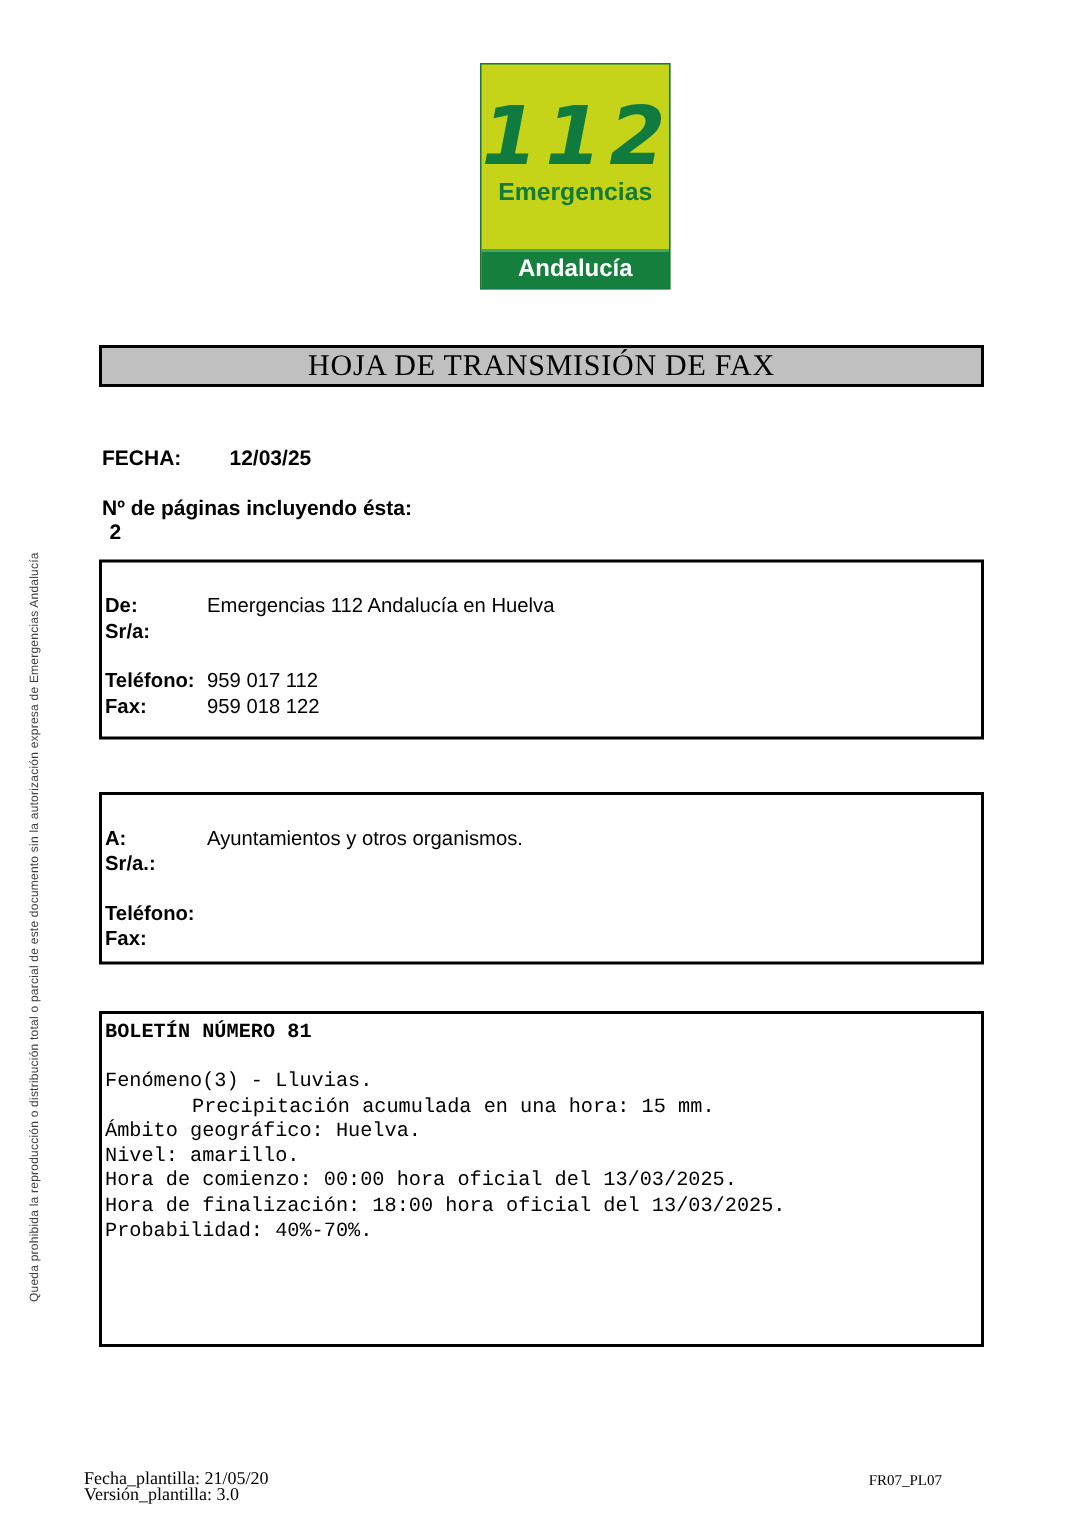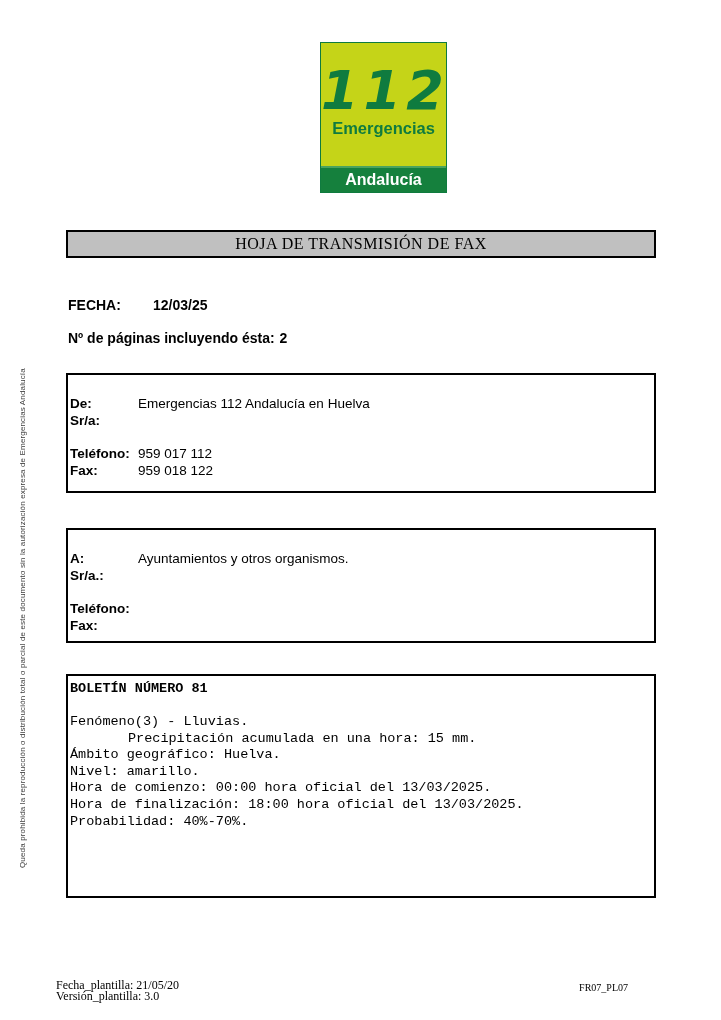--- a/index.html
+++ b/index.html
@@ -34,27 +34,27 @@
     border-top:2px solid #4aa35e;
     color:#fff; font-weight:bold; font-size:16px;
     text-align:center; line-height:24px;
   }
 
   
   .fax-header {
     position:absolute; left:66px; top:230px; width:590px; height:28px;
     background:#c0c0c0; border:2px solid #000;
     display:flex; align-items:center; justify-content:center;
-    font-family:"Liberation Serif", serif; font-size:16px; letter-spacing:0.5px;
+    font-family:"Liberation Serif", serif; font-size:20px; letter-spacing:0.5px;
   }
 
   
   .meta { position:absolute; left:68px; top:297px; width:580px; font-size:14px; font-weight:bold; }
   .meta-row { display:flex; line-height:16px; }
-  .meta-row + .meta-row { margin-top:17px; }
+  .meta-row + .meta-row { margin-top:17px;flex-direction:column; }
   .fecha-label { width:85px; flex-shrink:0; }
   .pages-value { margin-left:5px; }
 
   
   .box {
     position:absolute; left:66px; width:590px;
     border:2px solid #000; background:#fff;
     font-size:13.5px; padding:20px 4px 0 2px;
   }
   .box1 { top:373px; height:120px; }

